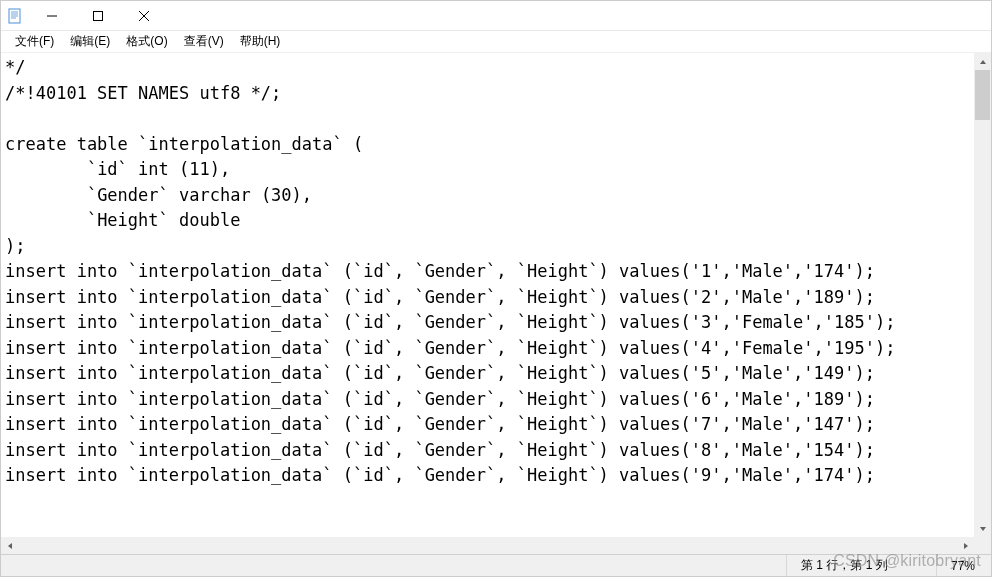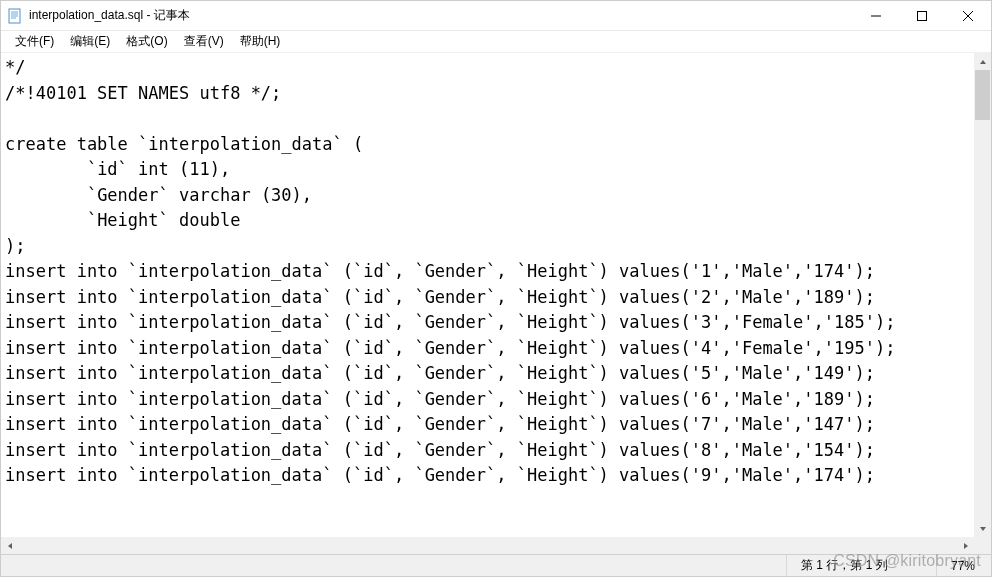--- a/index.html
+++ b/index.html
@@ -184,21 +184,20 @@
 <div class="titlebar">
   <span class="icon">
     <svg width="16" height="16" viewBox="0 0 16 16">
       <rect x="2" y="1" width="11" height="14" fill="#fff" stroke="#4a90d9" stroke-width="1"></rect>
       <line x1="4" y1="4" x2="11" y2="4" stroke="#4a90d9" stroke-width="0.8"></line>
       <line x1="4" y1="6" x2="11" y2="6" stroke="#4a90d9" stroke-width="0.8"></line>
       <line x1="4" y1="8" x2="11" y2="8" stroke="#4a90d9" stroke-width="0.8"></line>
       <line x1="4" y1="10" x2="9" y2="10" stroke="#4a90d9" stroke-width="0.8"></line>
     </svg>
   </span>
-  <span class="title-text">interpolation_data.sql - 记事本</span>
   <div class="win-controls">
     <div class="win-btn">
       <svg width="10" height="10">
           <line x1="0" y1="5" x2="10" y2="5" stroke="#000" stroke-width="1"></line>
         </svg>
     </div>
     <div class="win-btn">
       <svg width="10" height="10">
           <rect x="0.5" y="0.5" width="9" height="9" fill="none" stroke="#000" stroke-width="1"></rect>
         </svg>

